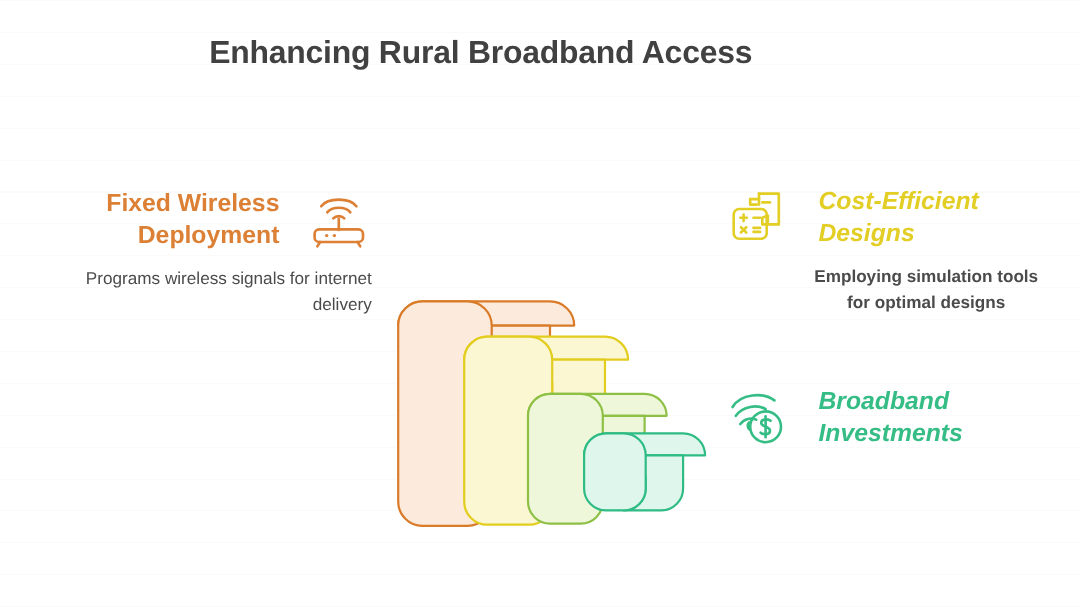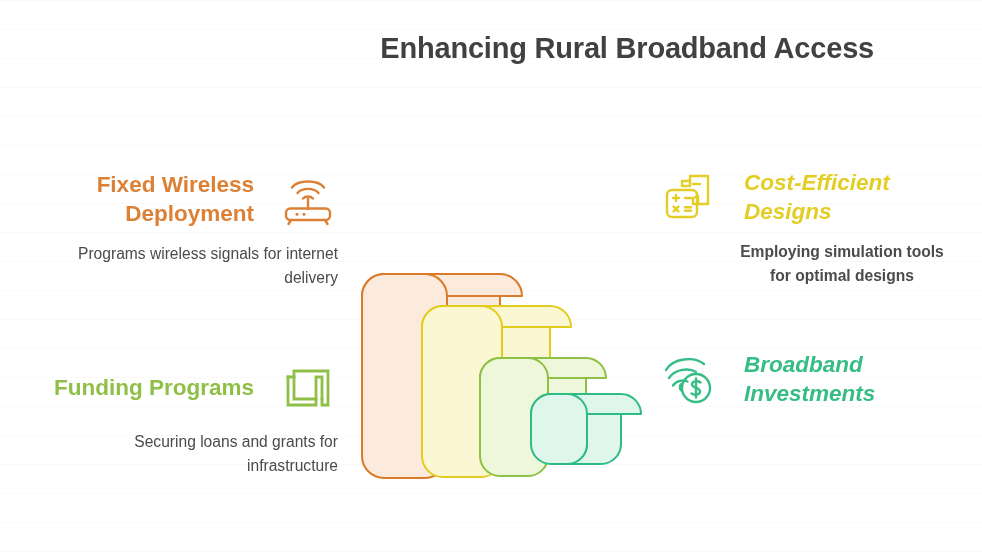--- a/index.html
+++ b/index.html
@@ -38,21 +38,21 @@
     height: 560px;
     z-index: 1;
   }
 
   
   .title {
     position: absolute;
     top: 32px;
     left: 0;
     width: 874px;
-    text-align: right;
+    text-align: center;
     font-size: 29px;
     font-weight: bold;
     color: #414141;
     letter-spacing: -0.2px;
   }
 
   
   .col {
     position: absolute;
     width: 290px;
@@ -139,33 +139,20 @@
           <circle cx="19" cy="44.2" r="1.5" fill="#DC8035" stroke="none"></circle>
           <circle cx="26" cy="44.2" r="1.5" fill="#DC8035" stroke="none"></circle>
           <line x1="13" y1="50" x2="10.5" y2="54"></line>
           <line x1="47" y1="50" x2="49.5" y2="54"></line>
         </svg>
       </span>
     </div>
     <div class="desc">Programs wireless signals for internet delivery</div>
   </div>
 
-  <div class="col col-left block-bl">
-    <div class="head">
-      <div class="heading c-green">Funding Programs</div>
-      <span class="icon-slot">
-        <svg viewBox="0 0 60 60" fill="none" stroke="#8FBF46" stroke-width="2.8" stroke-linecap="square" stroke-linejoin="miter">
-          <path d="M10 19 L16 19 L16 13 L50 13 L50 47 L44 47 L44 41"></path>
-          <path d="M10 19 L10 47 L38 47 L38 41 L16 41 L16 19"></path>
-          <path d="M44 41 L44 19 L38 19 L38 41"></path>
-        </svg>
-      </span>
-    </div>
-    <div class="desc">Securing loans and grants for infrastructure</div>
-  </div>
 
   <div class="col col-right block-tr">
     <div class="head">
       <span class="icon-slot">
         <svg viewBox="0 0 60 60" fill="none" stroke="#E3CE26" stroke-width="2.4" stroke-linecap="round" stroke-linejoin="round">
 
           <path d="M30 8 L48 8 L48 36 L38 36"></path>
           <path d="M30 8 L30 18"></path>
           <path d="M22 13 L30 13"></path>
           <path d="M22 13 L22 18 L28 18"></path>

